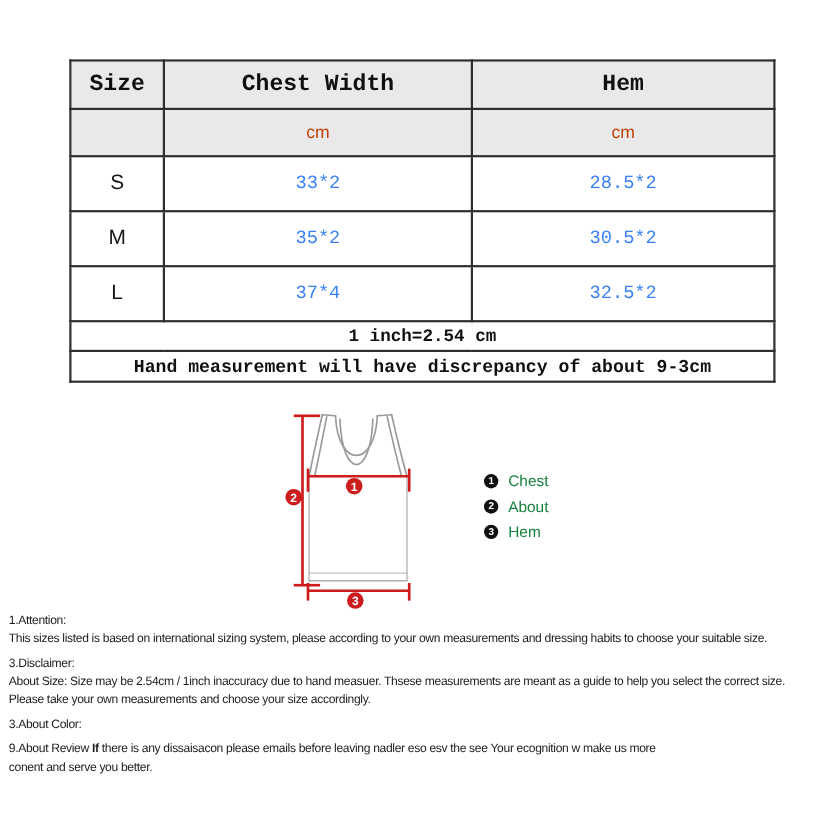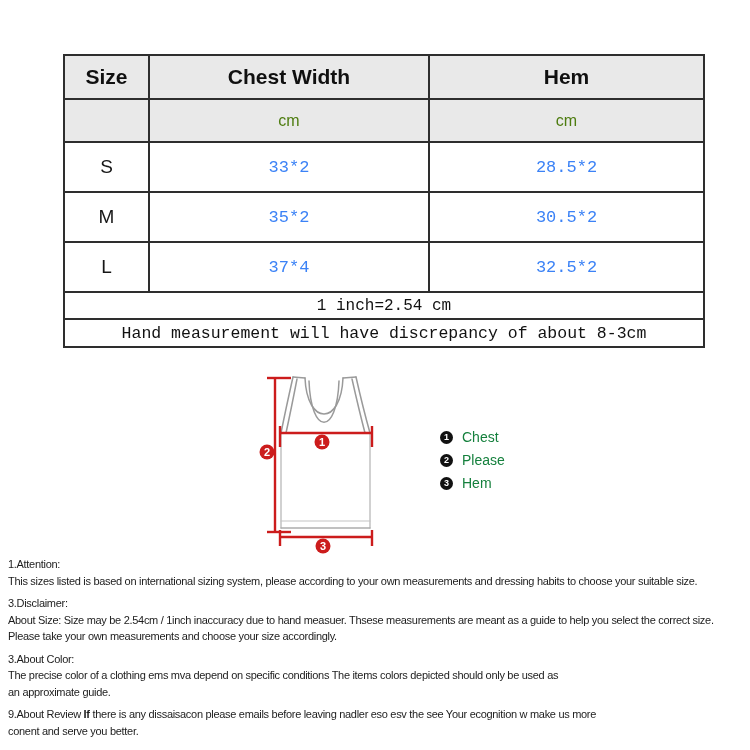--- a/index.html
+++ b/index.html
@@ -15,35 +15,35 @@
     border-collapse:collapse;table-layout:fixed;width:640px;
     background:#ffffff;
   }
   table.size-chart td,table.size-chart th{
     border:2px solid #2e2e2e;text-align:center;vertical-align:middle;
     padding:0;overflow:hidden;
   }
   tr.hdr th{
     height:42px;background:#e9e9e9;
     font-size:21px;font-weight:bold;color:#101010;
-    font-family:Liberation Sans, sans-serif;
+    font-family:Liberation Mono, monospace;
   }
   tr.unit td{
     height:41px;background:#e9e9e9;
-    font-size:16px;font-weight:400;color:#4d7c0f;
+    font-size:16px;font-weight:400;color:#c2410c;
   }
   tr.data td{height:48px;}
   td.size-letter{font-size:19px;color:#161616;}
   td.val{
     font-family:"Liberation Mono", monospace;
     font-size:17px;color:#3b82f6;
   }
   tr.foot td{
     font-family:"Liberation Mono", monospace;
-    font-weight:normal;color:#111;
+    font-weight:bold;color:#111;
   }
   tr.foot.f1 td{height:25px;font-size:16px;}
   tr.foot.f2 td{height:26px;font-size:16.5px;}
   
   .diagram-svg{position:absolute;left:230px;top:360px;width:300px;height:210px;}
   .legend{position:absolute;left:440px;top:430px;}
   .legend-item{display:flex;align-items:center;height:14px;margin-bottom:9px;}
   .legend-bullet{
     width:13px;height:13px;border-radius:50%;background:#111;
     color:#fff;font-size:9px;font-weight:bold;line-height:13px;
@@ -91,21 +91,21 @@
       </tr>
       <tr class="data">
         <td class="size-letter">L</td>
         <td class="val">37*4</td>
         <td class="val">32.5*2</td>
       </tr>
       <tr class="foot f1">
         <td colspan="3">1 inch=2.54 cm</td>
       </tr>
       <tr class="foot f2">
-        <td colspan="3">Hand measurement will have discrepancy of about 8-3cm</td>
+        <td colspan="3">Hand measurement will have discrepancy of about 9-3cm</td>
       </tr>
     </tbody>
   </table>
 </div>
 
 <svg class="diagram-svg" viewBox="0 0 300 210" xmlns="http://www.w3.org/2000/svg">
 
   <g fill="none" stroke="#9a9a9a" stroke-width="1.5" stroke-linecap="round">
     <path d="M63,17 L75,18"></path>
     <path d="M113,18 L126,17"></path>
@@ -142,40 +142,38 @@
   </g>
 </svg>
 
 <div class="legend">
   <div class="legend-item">
     <span class="legend-bullet">1</span>
     <span class="legend-label">Chest</span>
   </div>
   <div class="legend-item">
     <span class="legend-bullet">2</span>
-    <span class="legend-label">Please</span>
+    <span class="legend-label">About</span>
   </div>
   <div class="legend-item">
     <span class="legend-bullet">3</span>
     <span class="legend-label">Hem</span>
   </div>
 </div>
 
 <div class="notes">
   <div class="note-sec">
     <p>1.Attention:</p>
     <p class="pre">This sizes listed is based on international sizing system, please according to your own measurements and dressing habits to choose your suitable size.</p>
   </div>
   <div class="note-sec">
     <p>3.Disclaimer:</p>
     <p class="pre">About Size: Size may be 2.54cm / 1inch inaccuracy due to hand measuer. Thsese measurements are meant as a guide to help you select the correct size.
 Please take your own measurements and choose your size accordingly.</p>
   </div>
   <div class="note-sec">
     <p>3.About Color:</p>
-    <p class="pre">The precise color of a clothing ems mva depend on specific conditions The items colors depicted should only be used as
-an approximate guide.</p>
   </div>
   <div class="note-sec">
     <p><span>9.About Review</span> <span class="nb">If</span> <span class="pre">there is any dissaisacon please emails before leaving nadler eso esv the see Your ecognition w make us more
 conent and serve you better.</span></p>
   </div>
 </div>
 
 </body></html>

